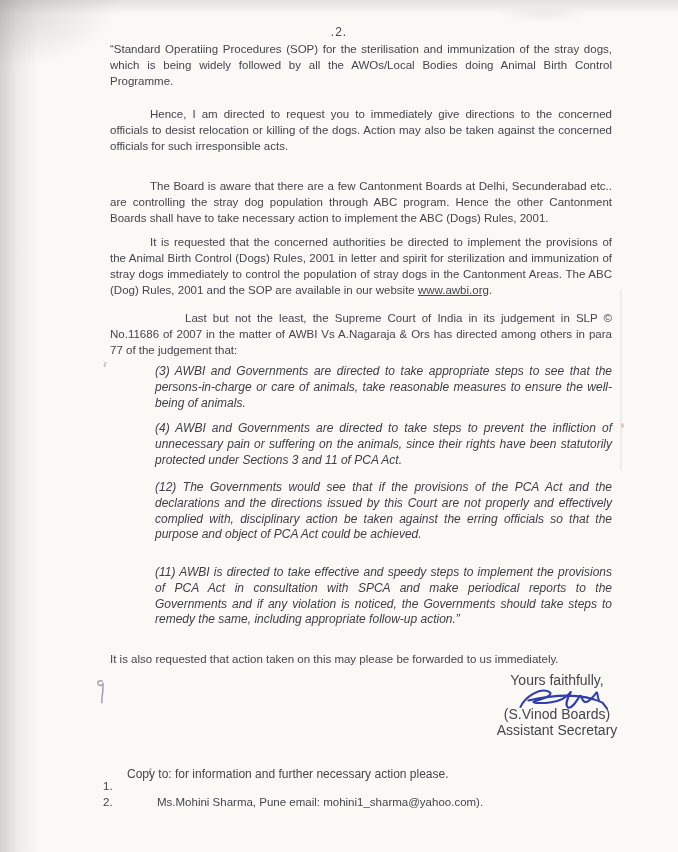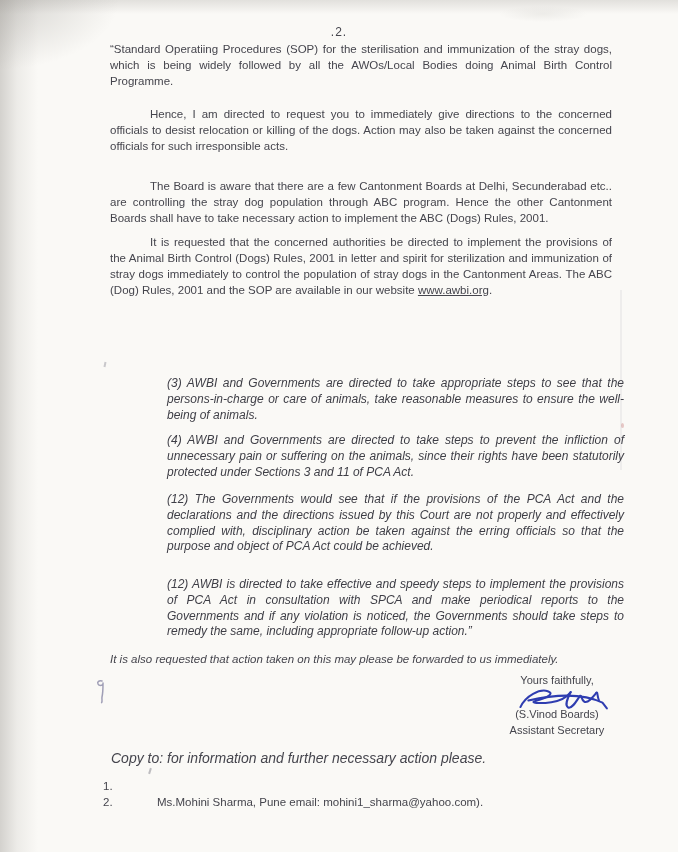--- a/index.html
+++ b/index.html
@@ -38,37 +38,37 @@
     font-size:11.5px;line-height:16px;text-align:justify;color:#45454d;}
   .indent1{text-indent:40px;}
   .indent2{text-indent:75px;}
   .p1{top:41px;}
   .p2{top:106px;}
   .p3{top:178px;}
   .p4{top:234px;}
   .p5{top:310px;}
   .link{color:#45454d;text-decoration:underline;cursor:pointer;}
 
-  .quote{position:absolute;left:155px;width:457px;margin:12px;
+  .quote{position:absolute;left:155px;width:457px;margin:0;
     font-size:12px;line-height:15.8px;font-style:italic;text-align:justify;color:#3e3e46;}
   .q3{top:364px;}
   .q4{top:421px;}
   .q10{top:480px;}
   .q12{top:565px;}
 
   .request-line{position:absolute;left:110px;top:651px;width:520px;margin:0;
-    font-size:11.5px;line-height:16px;font-style:italic;}
+    font-size:11.5px;line-height:16px;}
 
   .sign-block{position:absolute;left:494px;top:672px;width:126px;
-    font-size:11px;line-height:16px;text-align:center;}
+    font-size:14px;line-height:16px;text-align:center;}
   .signature-svg{display:block;width:106px;height:30px;margin:-3px 0 -9px 14px;}
   .pen-mark-svg{position:absolute;left:94px;top:678px;width:14px;height:26px;}
 
-  .copy-heading{position:absolute;left:111px;top:750px;margin:0;
-    font-size:14px;line-height:16px;font-style:italic;}
+  .copy-heading{position:absolute;left:111px;top:750px;margin:16px;
+    font-size:12px;line-height:16px;}
   .copy-list{position:absolute;left:103px;top:778px;width:500px;
     font-size:11.5px;line-height:16px;}
   .copy-row{display:flex;}
   .copy-row .num{width:54px;flex:0 0 54px;}
 </style>
 </head>
 <body>
 
 <div class="page">
 
@@ -84,25 +84,26 @@
   <div class="page-number">.2.</div>
 
   <p class="body p2 indent1">Hence, I am directed to request you to immediately give directions to the concerned officials to desist relocation or killing of the dogs. Action may also be taken against the concerned officials for such irresponsible acts.</p>
 
   <p class="body p1">“Standard Operatiing Procedures (SOP) for the sterilisation and immunization of the stray dogs, which is being widely followed by all the AWOs/Local Bodies doing Animal Birth Control Programme.</p>
 
   <p class="body p3 indent1">The Board is aware that there are a few Cantonment Boards at Delhi, Secunderabad etc.. are controlling the stray dog population through ABC program. Hence the other Cantonment Boards shall have to take necessary action to implement the ABC (Dogs) Rules, 2001.</p>
 
   <p class="body p4 indent1"><span>It is requested that the concerned authorities be directed to implement the provisions of the Animal Birth Control (Dogs) Rules, 2001 in letter and spirit for sterilization and immunization of stray dogs immediately to control the population of stray dogs in the Cantonment Areas. The ABC (Dog) Rules, 2001 and the SOP are available in our website </span><span class="link">www.awbi.org</span><span>.</span></p>
 
+  <p class="body p5 indent2">Last but not the least, the Supreme Court of India in its judgement in SLP © No.11686 of 2007 in the matter of AWBI Vs A.Nagaraja &amp; Ors has directed among others in para 77 of the judgement that:</p>
 
   <p class="quote q3">(3) AWBI and Governments are directed to take appropriate steps to see that the persons-in-charge or care of animals, take reasonable measures to ensure the well-being of animals.</p>
   <p class="quote q4">(4) AWBI and Governments are directed to take steps to prevent the infliction of unnecessary pain or suffering on the animals, since their rights have been statutorily protected under Sections 3 and 11 of PCA Act.</p>
   <p class="quote q10">(12) The Governments would see that if the provisions of the PCA Act and the declarations and the directions issued by this Court are not properly and effectively complied with, disciplinary action be taken against the erring officials so that the purpose and object of PCA Act could be achieved.</p>
-  <p class="quote q12">(12) AWBI is directed to take effective and speedy steps to implement the provisions of PCA Act in consultation with SPCA and make periodical reports to the Governments and if any violation is noticed, the Governments should take steps to remedy the same, including appropriate follow-up action.”</p>
+  <p class="quote q12">(11) AWBI is directed to take effective and speedy steps to implement the provisions of PCA Act in consultation with SPCA and make periodical reports to the Governments and if any violation is noticed, the Governments should take steps to remedy the same, including appropriate follow-up action.”</p>
 
   <p class="request-line">It is also requested that action taken on this may please be forwarded to us immediately.</p>
 
   <svg class="pen-mark-svg" viewBox="0 0 14 26">
     <path d="M8 3 C5 2 3 4 4 6 C5 8 8 8 9 6 L9 5 M9 5 C9 10 9 15 8 19 C7.6 21 8.6 23 7.6 24.6" fill="none" stroke="#8a88a6" stroke-width="1.5" stroke-linecap="round" opacity="0.8"></path>
   </svg>
 
   <div class="sign-block">
     <div>Yours faithfully,</div>
     <svg class="signature-svg" viewBox="0 0 112 34">

